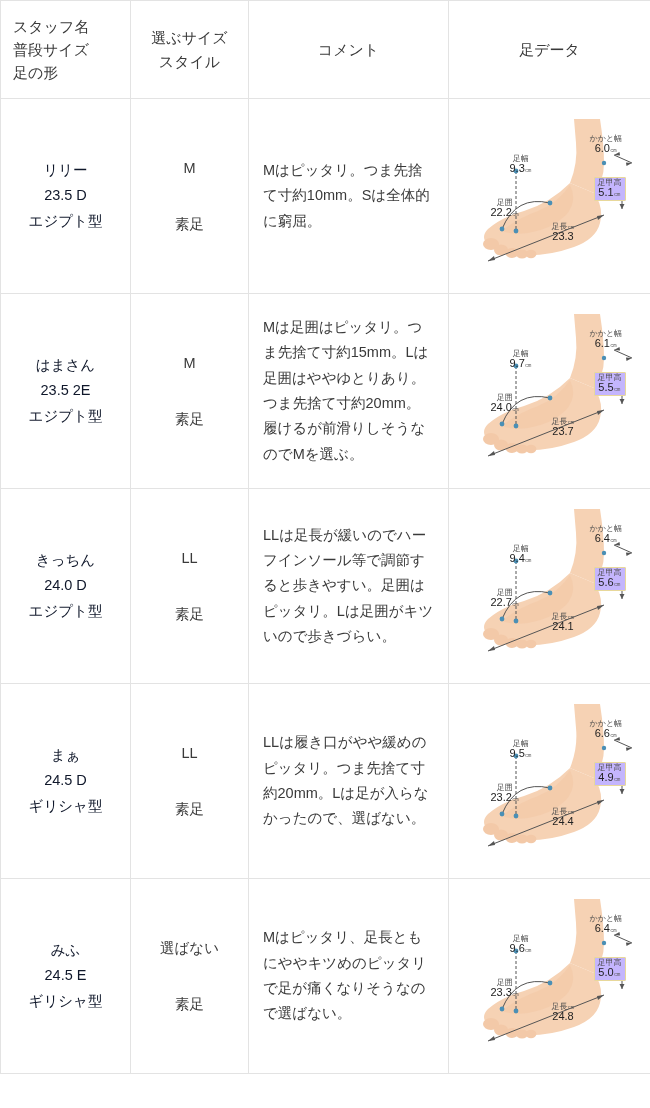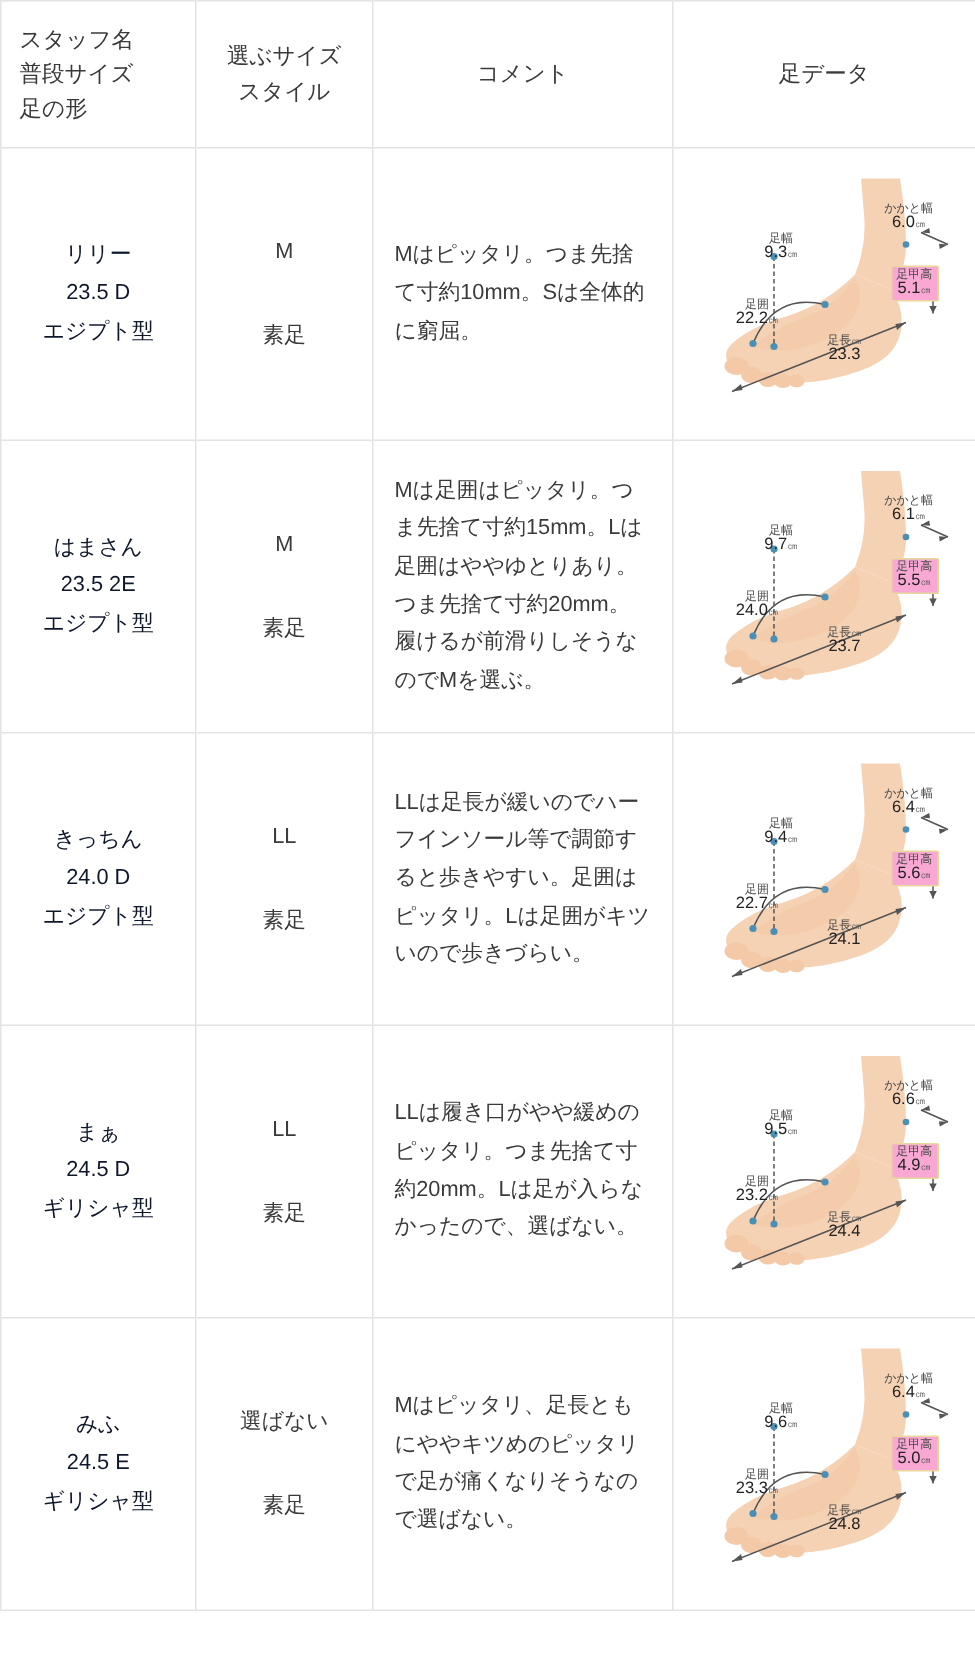--- a/index.html
+++ b/index.html
@@ -89,21 +89,21 @@
   .lbl .v {
     font-size: 11px;
     font-weight: normal;
     color: #222;
   }
   .lbl .u {
     font-size: 7px;
     color: #555;
   }
   .lbl.boxed {
-    background: #f9a8d4;
+    background: #c4b5fd;
     border: 1px solid #e8d89a;
     padding: 1px 3px;
     border-radius: 1px;
   }
 
   .p-ashihaba { left: 56px; top: 44px; }
   .p-ashii    { left: 37px; top: 88px; }
   .p-ashinaga { left: 98px; top: 112px; }
   .p-kakato   { left: 136px; top: 24px; text-align: center; }
   .p-koukou   { left: 140px; top: 66px; }

